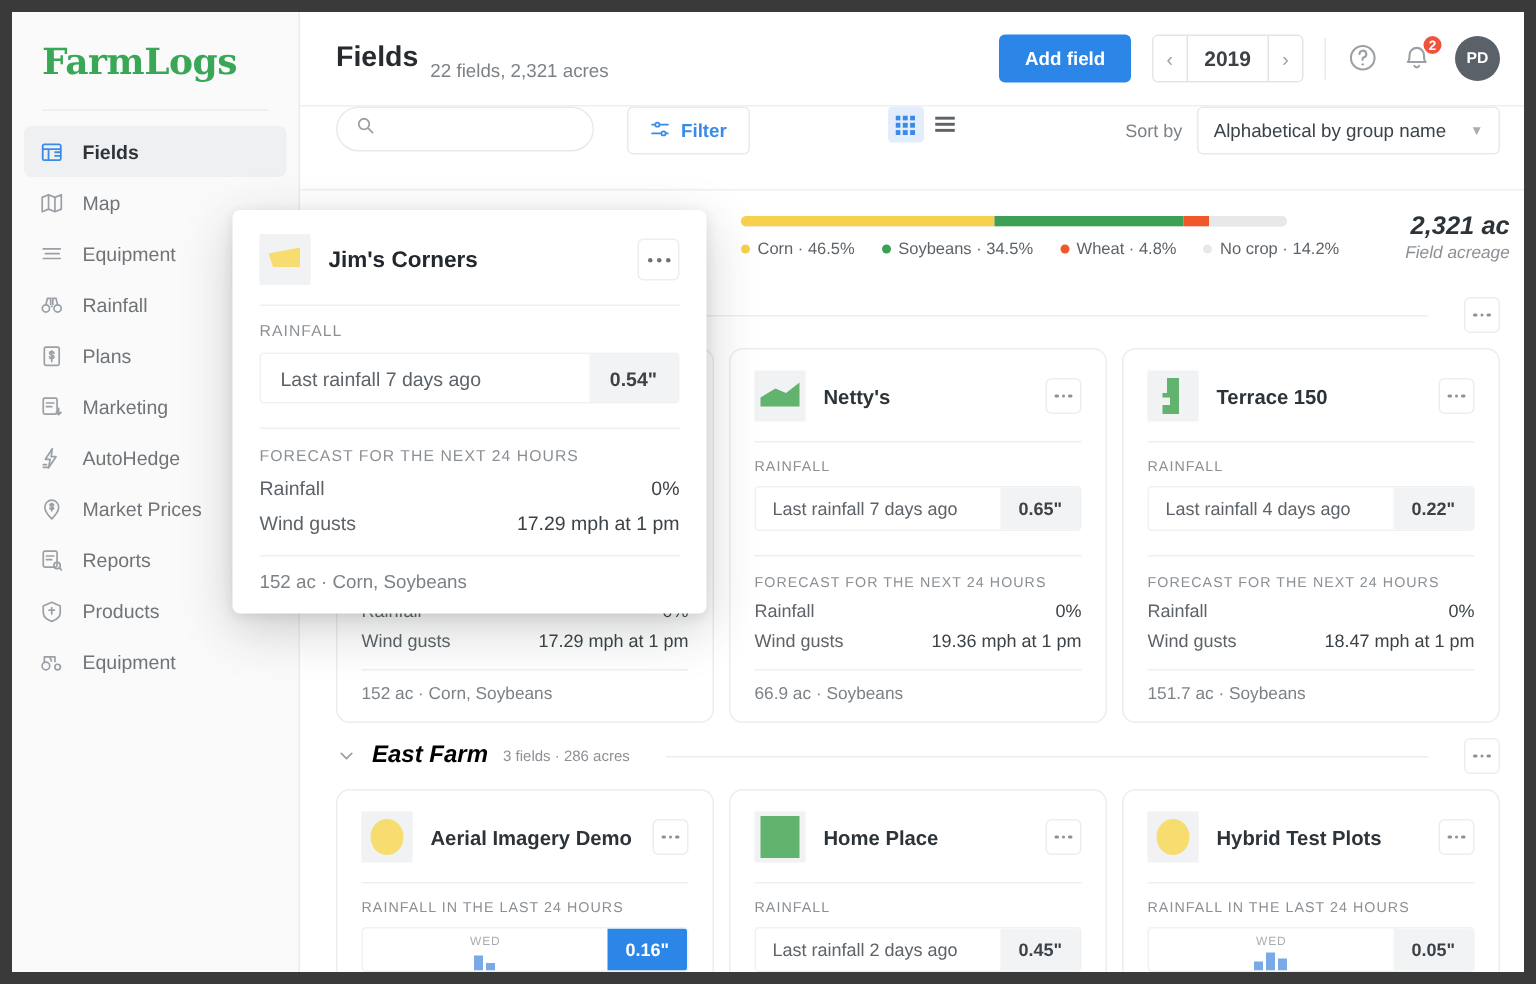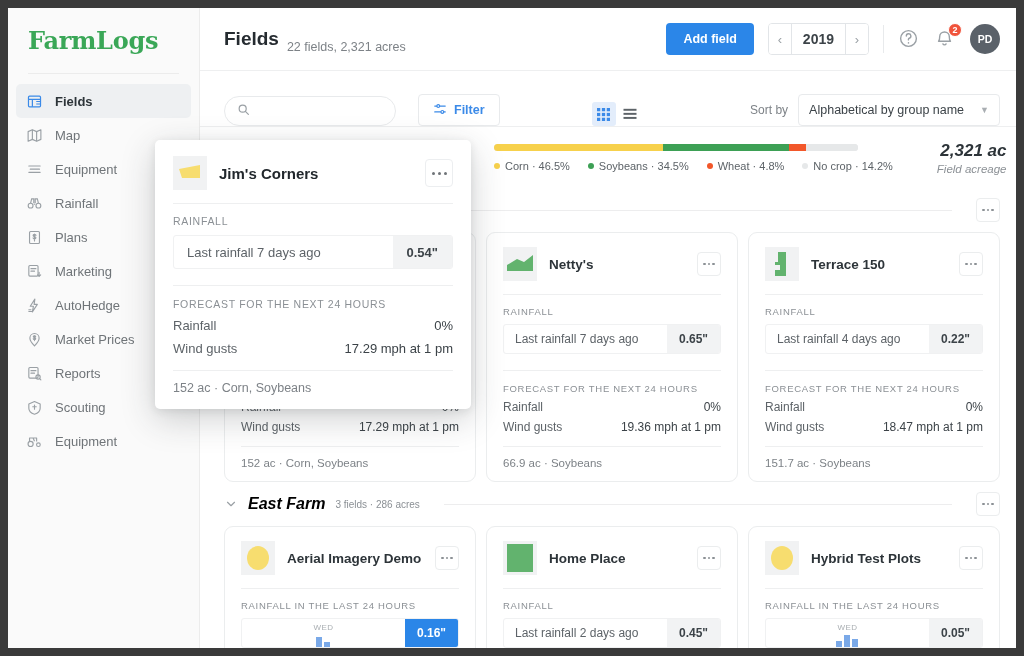--- a/index.html
+++ b/index.html
@@ -74,21 +74,21 @@
   .avatar {
     width: 30px; height: 30px; border-radius: 50%; background: #5a6169; color: #fff;
     font-size: 10.5px; font-weight: bold; display: flex; align-items: center;
     justify-content: center; margin-left: 14px; cursor: pointer;
   }
 
   
   .toolbar {
     position: absolute; left: 192px; top: 62px; right: 0; height: 56px;
     background: #fff; border-top: 1px solid #eeeff0;
-    display: flex; align-items: flex-end; padding: 0 16px 0 24px;
+    display: flex; align-items: flex-start; padding: 0 16px 0 24px;
   }
   .search {
     display: flex; align-items: center; gap: 8px;
     width: 172px; height: 30px; border: 1px solid #e8eaec; border-radius: 15px;
     padding: 0 12px; color: #a9aeb2;
   }
   .search input {
     border: none; outline: none; font-size: 12px; width: 120px;
     font-family: "Liberation Sans", sans-serif; color: #4a5055; background: transparent;
   }
@@ -292,21 +292,21 @@
             </span>
             <span>Reports</span>
           </div>
           <div class="nav-item">
             <span class="nav-ico">
               <svg width="17" height="17" viewBox="0 0 24 24" fill="none" stroke="#9aa0a5" stroke-width="1.6" stroke-linejoin="round">
                 <path d="M12 3.5 20 7v6c0 4.5-3.6 7.2-8 8.5-4.4-1.3-8-4-8-8.5V7z"></path>
                 <path d="M12 8.5v6M9.5 11h5" stroke-linecap="round"></path>
               </svg>
             </span>
-            <span>Scouting</span>
+            <span>Products</span>
           </div>
           <div class="nav-item">
             <span class="nav-ico">
               <svg width="17" height="17" viewBox="0 0 24 24" fill="none" stroke="#9aa0a5" stroke-width="1.6">
                 <circle cx="6.5" cy="15.5" r="3.6"></circle>
                 <circle cx="17.5" cy="16.5" r="2.6"></circle>
                 <path d="M5 12V7h5l2 4.5M10 7h5v5" stroke-linejoin="round"></path>
               </svg>
             </span>
             <span>Equipment</span>

